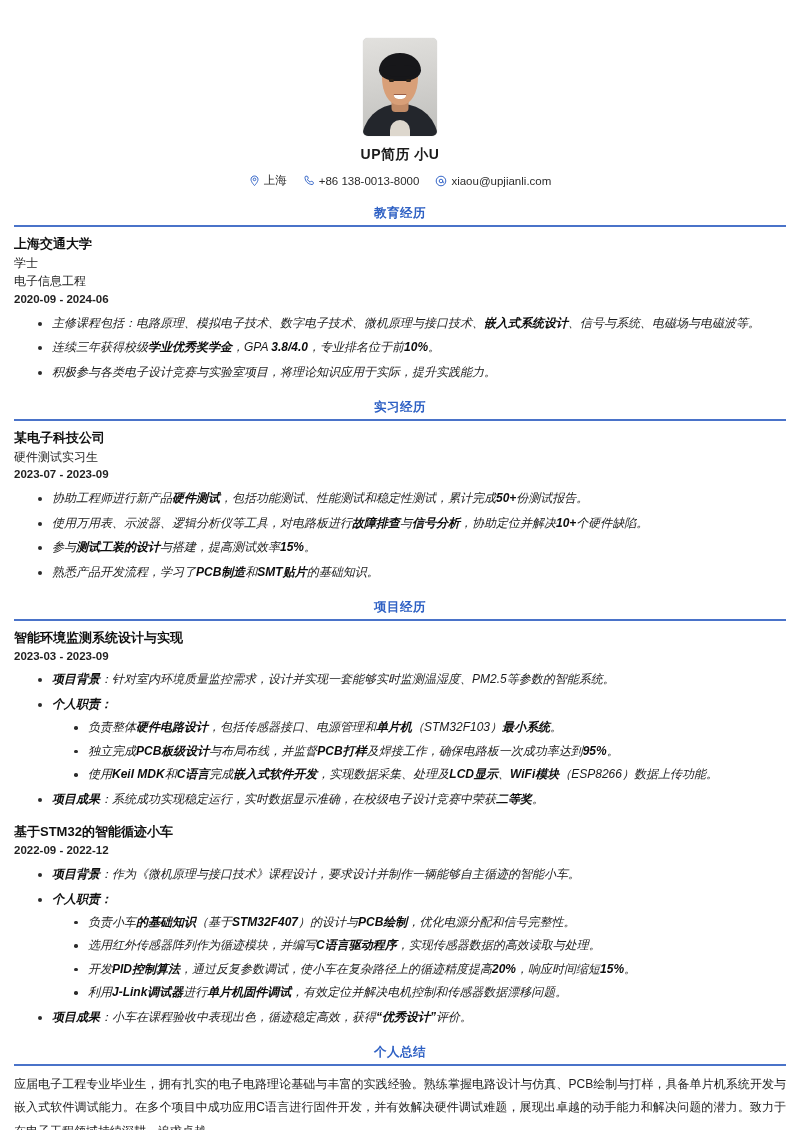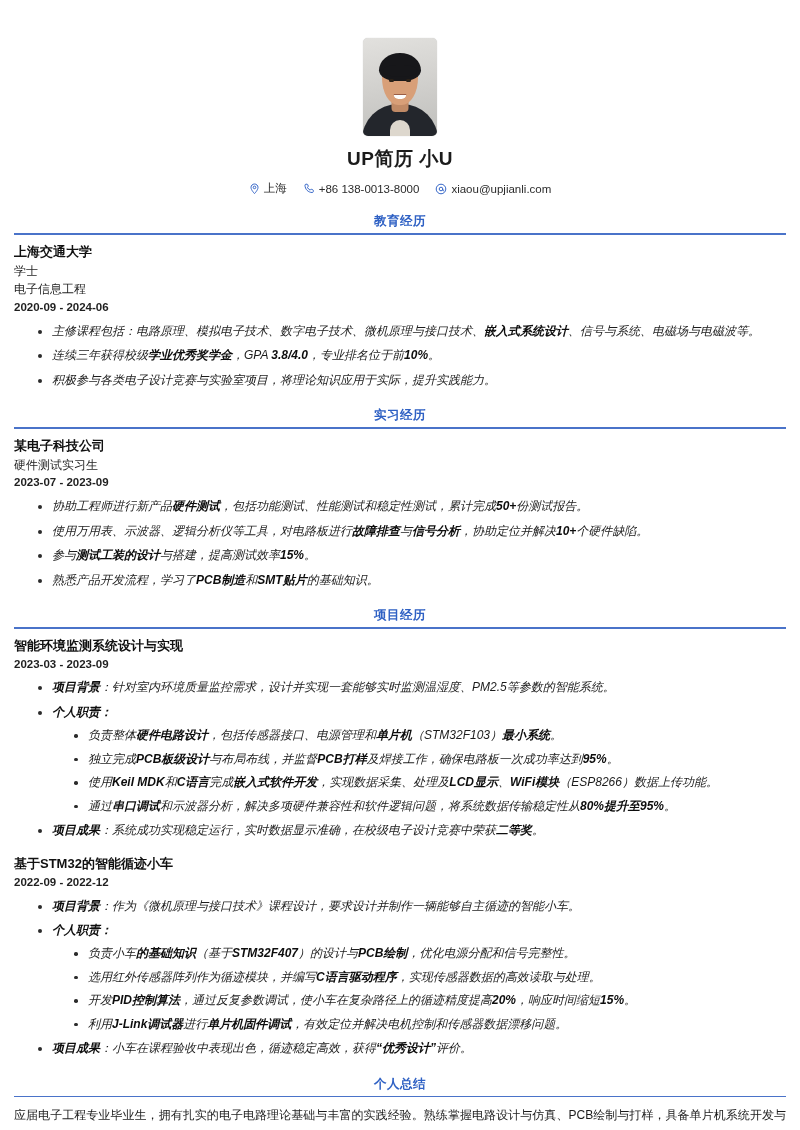--- a/index.html
+++ b/index.html
@@ -79,21 +79,21 @@
   .ph-eye.l { left: 26px; }
   .ph-eye.r { right: 26px; }
   .ph-mouth {
     position: absolute; left: 50%; top: 56px; transform: translateX(-50%);
     width: 13px; height: 5px; background: #fdfdfd;
     border-radius: 0 0 8px 8px; border-top: 1.5px solid #9a5d45;
   }
 
   .name {
     margin-top: 10px;
-    font-size: 19px;
+    font-size: 14px;
     font-weight: bold;
     letter-spacing: .5px;
     color: #1b1b1b;
   }
   .contact {
     margin-top: 9px;
     font-size: 11.5px;
     color: #2b2b2b;
     display: flex;
     justify-content: center;
@@ -283,21 +283,20 @@
       <ul class="bl">
         <li>
           <b>项目背景</b><span>：</span><span>针对室内环境质量监控需求，设计并实现一套能够实时监测温湿度、PM2.5等参数的智能系统。</span>
         </li>
         <li>
           <b>个人职责：</b>
           <ul class="bl2">
             <li>负责整体<b>硬件电路设计</b>，包括传感器接口、电源管理和<b>单片机</b>（STM32F103）<b>最小系统</b>。</li>
             <li>独立完成<b>PCB板级设计</b>与布局布线，并监督<b>PCB打样</b>及焊接工作，确保电路板一次成功率达到<b>95%</b>。</li>
             <li>使用<b>Keil MDK</b>和<b>C语言</b>完成<b>嵌入式软件开发</b>，实现数据采集、处理及<b>LCD显示</b>、<b>WiFi模块</b>（ESP8266）数据上传功能。</li>
-            <li>通过<b>串口调试</b>和示波器分析，解决多项硬件兼容性和软件逻辑问题，将系统数据传输稳定性从<b>80%提升至95%</b>。</li>
           </ul>
         </li>
         <li>
           <b>项目成果</b><span>：</span><span>系统成功实现稳定运行，实时数据显示准确，在校级电子设计竞赛中荣获<b>二等奖</b>。</span>
         </li>
       </ul>
     </div>
 
     <div class="entry">
       <div class="org">基于STM32的智能循迹小车</div>

